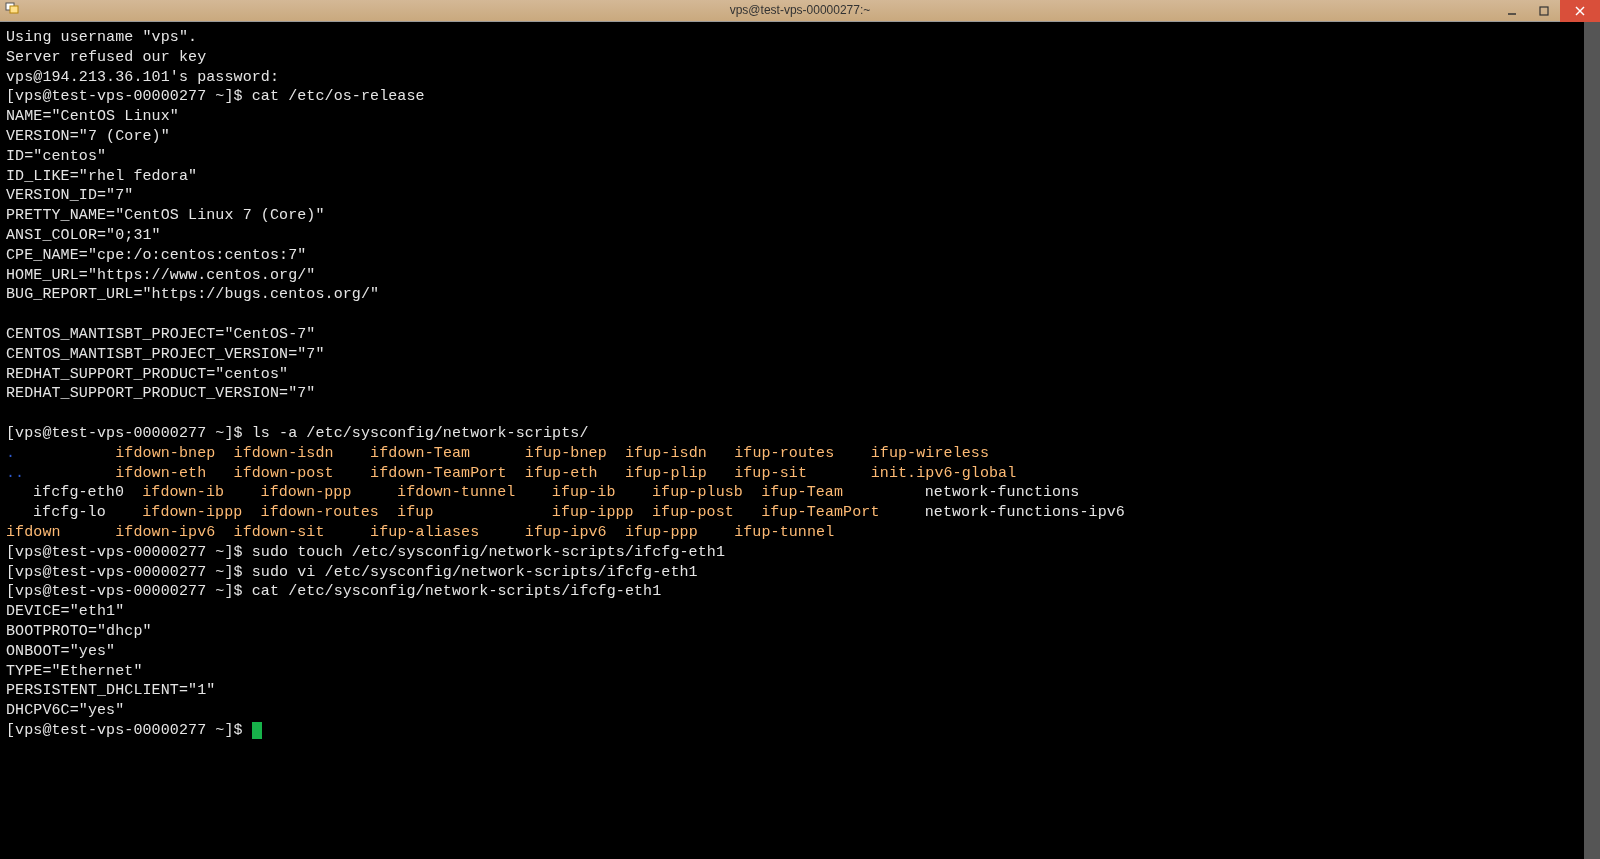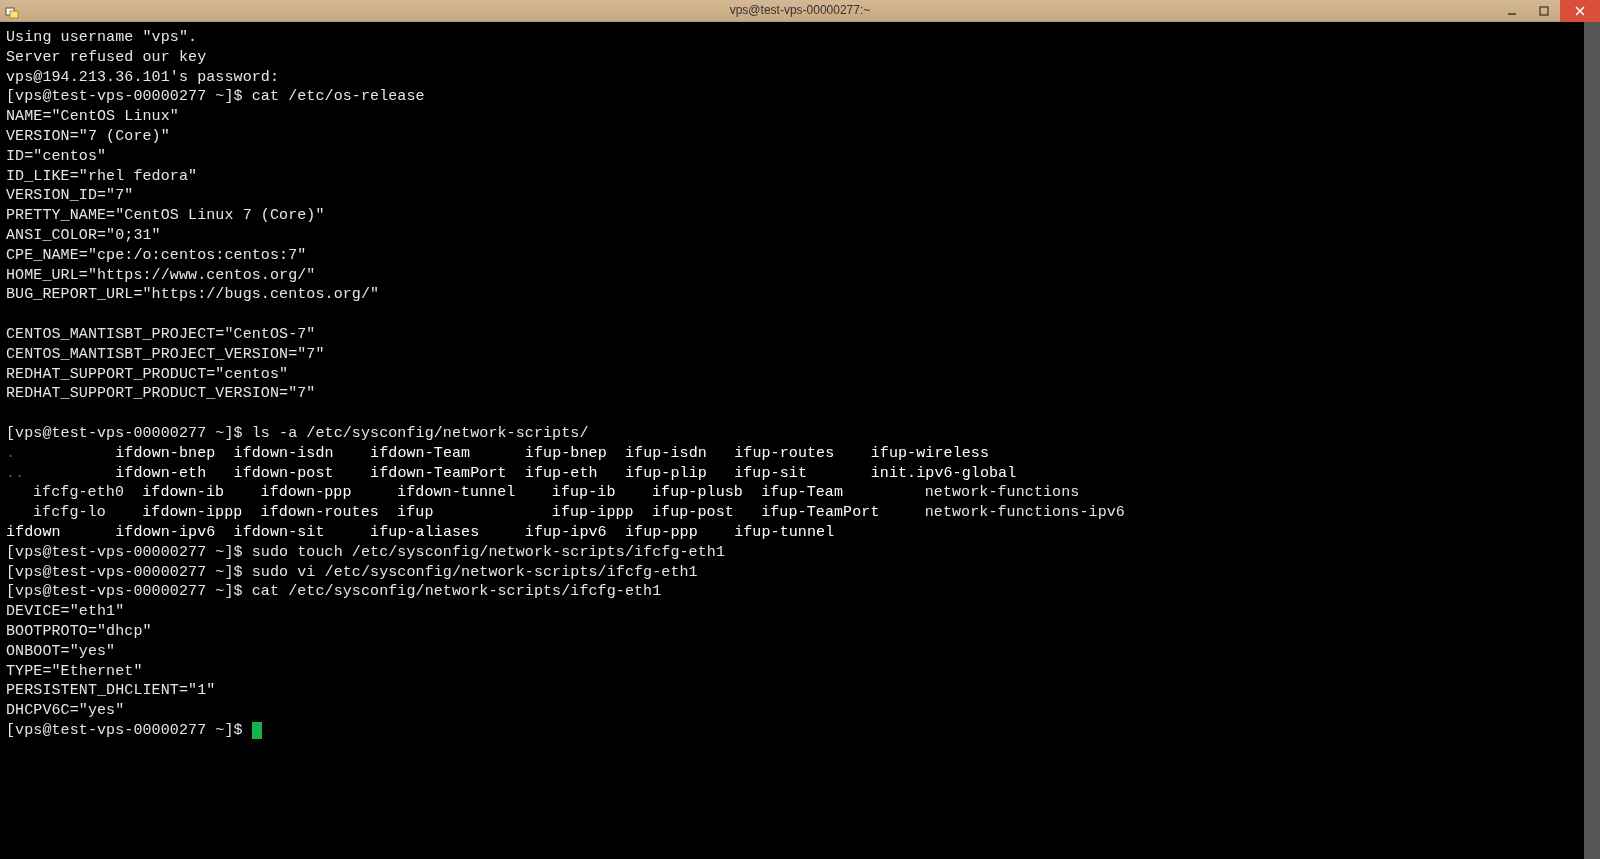--- a/index.html
+++ b/index.html
@@ -9,21 +9,21 @@
   background: #000;
   color: #e5e5e5;
   width: 1600px;
   height: 859px;
   overflow: hidden;
 }
 .titlebar {
   height: 22px;
   background: linear-gradient(#d4b896, #c9a97e);
   display: flex;
-  align-items: flex-end;
+  align-items: flex-start;
   position: relative;
   font-family: "Segoe UI", Arial, sans-serif;
   font-size: 12px;
   color: #333;
   border-bottom: 1px solid #999;
 }
 .titlebar-icon {
   width: 16px; height: 16px;
   margin-left: 4px;
   display: inline-flex;
@@ -57,21 +57,21 @@
   width: 40px;
 }
 .terminal {
   padding: 6px 4px 4px 6px;
   line-height: 1.32;
   white-space: pre;
   letter-spacing: 0.1px;
 }
 .row { white-space: pre; }
 .c-blue  { color: #2e5bcf; }
-.c-green { color: #ffffff; }
+.c-green { color: #fdba74; }
 .c-white { color: #e5e5e5; margin-left: 27px; }
 .cursor {
   display: inline-block;
   width: 10px;
   height: 17px;
   background: #17b24a;
   vertical-align: text-bottom;
 }
 .scrollbar {
   position: absolute;

